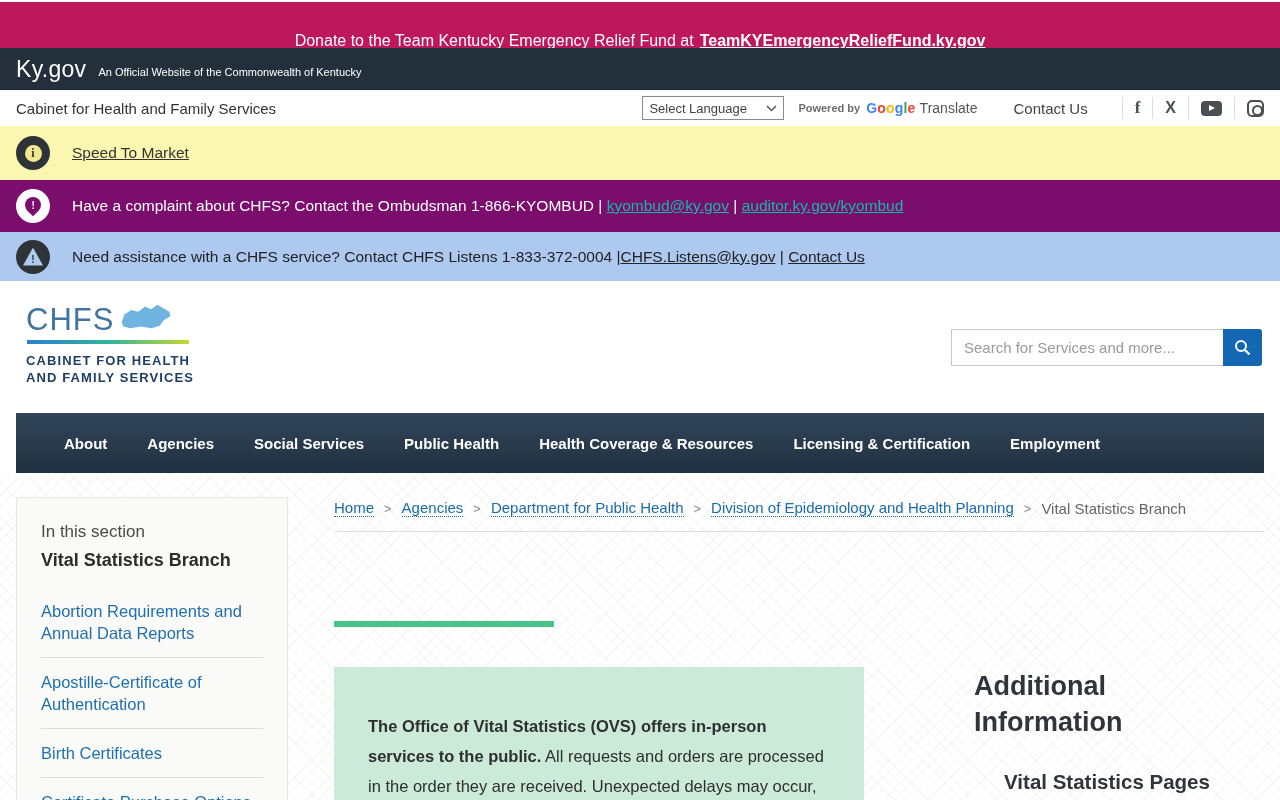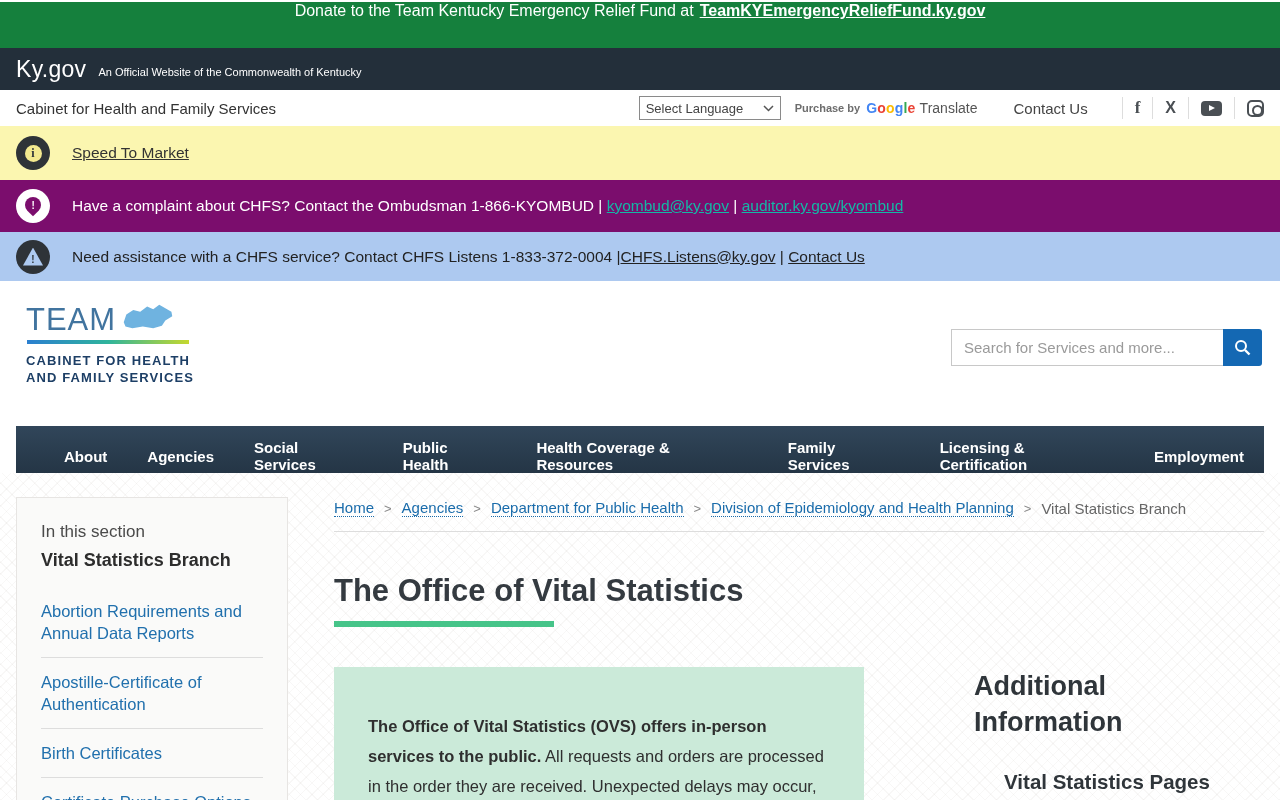--- a/index.html
+++ b/index.html
@@ -2,21 +2,21 @@
 <html><head>
 <meta charset="utf-8">
 <style>
   * { margin:0; padding:0; box-sizing:border-box; }
   html,body { width:1280px; height:800px; overflow:hidden; background:#fff;
               font-family:"Liberation Sans", sans-serif; }
   #page { position:relative; width:1280px; height:800px; overflow:hidden; background:#fff; }
 
   
   .donate-bar { position:absolute; left:0; top:2px; width:1280px; height:48px;
-    background:#15803d; color:#fff; display:flex; align-items:flex-start; justify-content:center;
+    background:#be185d; color:#fff; display:flex; align-items:flex-end; justify-content:center;
     font-size:16px; }
   .donate-bar a { color:#fff; font-weight:700; text-decoration:underline; margin-left:6px; cursor:pointer; }
 
   
   .kygov-bar { position:absolute; left:0; top:48px; width:1280px; height:42px;
     background:#232f3a; color:#fff; display:flex; align-items:center; padding:0 16px; }
   .kygov-brand { font-size:23px; font-weight:400; letter-spacing:.3px; }
   .kygov-tag { font-size:11px; margin-left:12px; margin-top:6px; }
 
   
@@ -80,21 +80,21 @@
     background:linear-gradient(90deg,#2b7fd0,#2fb49c,#c5d82e); }
   .logo-sub { font-size:13px; font-weight:700; color:#1d3f66; letter-spacing:1.1px; line-height:17px; }
   .search-wrap { position:absolute; right:18px; top:48px; display:flex; }
   .search-input { width:272px; height:37px; border:1px solid #c8c8c8; border-right:none;
     font-size:15px; padding:0 12px; color:#333; outline:none; }
   .search-input::placeholder { color:#9a9a9a; }
   .search-btn { width:39px; height:37px; background:#1468b3; border:none; border-radius:0 3px 3px 0;
     display:flex; align-items:center; justify-content:center; cursor:pointer; }
 
   
-  .main-nav { position:absolute; left:16px; top:426px; width:1248px; height:60px;
+  .main-nav { position:absolute; left:16px; top:413px; width:1248px; height:60px;
     background:linear-gradient(180deg,#31465a 0%,#27394a 60%,#213140 100%);
     display:flex; align-items:center; padding-left:28px; }
   .nav-item { color:#fff; font-size:15px; font-weight:600; padding:0 20px; cursor:pointer; }
 
   
   .content-bg { position:absolute; left:0; top:473px; width:1280px; height:327px; background:#fff;
     background-image:
       repeating-linear-gradient(45deg, rgba(170,160,150,.08) 0 1px, transparent 1px 8px),
       repeating-linear-gradient(-45deg, rgba(170,160,150,.08) 0 1px, transparent 1px 8px); }
 
@@ -140,21 +140,21 @@
 
   <div class="util-bar">
     <span class="util-title">Cabinet for Health and Family Services</span>
     <div class="util-right">
       <div class="lang-select">
         <span>Select Language</span>
         <svg class="chev" width="11" height="8" viewBox="0 0 11 8">
             <polyline points="1,2 5.5,6.5 10,2" fill="none" stroke="#555" stroke-width="1.5"></polyline>
           </svg>
       </div>
-      <span class="powered">Purchase by</span>
+      <span class="powered">Powered by</span>
       <span class="google"><span>G</span><span>o</span><span>o</span><span>g</span><span>l</span><span>e</span></span>
       <span class="translate">Translate</span>
       <span class="util-contact">Contact Us</span>
       <div class="social">
         <span class="sep"></span>
         <span class="icon-fb">f</span>
         <span class="sep"></span>
         <span class="icon-x">X</span>
         <span class="sep"></span>
         <span class="icon-yt"></span>
@@ -189,21 +189,21 @@
         </div>
       </div>
     <span class="txt">
       <span>Need assistance with a CHFS service? Contact CHFS Listens 1-833-372-0004 |</span><a>CHFS.Listens@ky.gov</a><span> | </span><a>Contact Us </a>
     </span>
   </div>
 
   <div class="main-header">
     <div class="logo">
       <div class="logo-line1">
-        <span class="logo-team">TEAM</span>
+        <span class="logo-team">CHFS</span>
         <svg class="logo-state" width="52" height="28" viewBox="0 0 60 32">
           <polygon points="2,22 5,13 13,8 21,10 29,4 36,7 43,2 50,6 57,10 58,15 50,20 46,26 36,29 24,27 12,29 4,27" fill="#6fb3e0"></polygon>
         </svg>
       </div>
       <div class="logo-rule"></div>
       <div class="logo-sub">CABINET FOR HEALTH</div>
       <div class="logo-sub">AND FAMILY SERVICES</div>
     </div>
     <div class="search-wrap">
       <input class="search-input" type="text" placeholder="Search for Services and more..." style="">
@@ -215,21 +215,20 @@
       </button>
     </div>
   </div>
 
   <div class="main-nav">
     <span class="nav-item">About</span>
     <span class="nav-item">Agencies</span>
     <span class="nav-item">Social Services</span>
     <span class="nav-item">Public Health</span>
     <span class="nav-item">Health Coverage &amp; Resources</span>
-    <span class="nav-item">Family Services</span>
     <span class="nav-item">Licensing &amp; Certification</span>
     <span class="nav-item">Employment</span>
   </div>
 
   <div class="content-bg"></div>
 
   <div class="sidebar">
     <div class="sb-eyebrow">In this section</div>
     <div class="sb-title">Vital Statistics Branch</div>
     <div class="sb-list">
@@ -246,21 +245,20 @@
     <a>Agencies</a>
     <span class="crumb-sep">&gt;</span>
     <a>Department for Public Health</a>
     <span class="crumb-sep">&gt;</span>
     <a>Division of Epidemiology and Health Planning</a>
     <span class="crumb-sep">&gt;</span>
     <span class="crumb-current">Vital Statistics Branch</span>
   </div>
   <div class="crumb-rule"></div>
 
-  <h1 class="page-title">The Office of Vital Statistics</h1>
   <div class="title-accent"></div>
 
   <div class="callout">
     <b>The Office of Vital Statistics (OVS) offers in-person services to the public.</b><span> All requests and orders are processed in the order they are received. Unexpected delays may occur, which could impact turnaround processing. OVS also provides the</span>
   </div>
 
   <div class="aside-col">
     <div class="aside-title">Additional Information</div>
     <div class="aside-sub">Vital Statistics Pages</div>
   </div>

